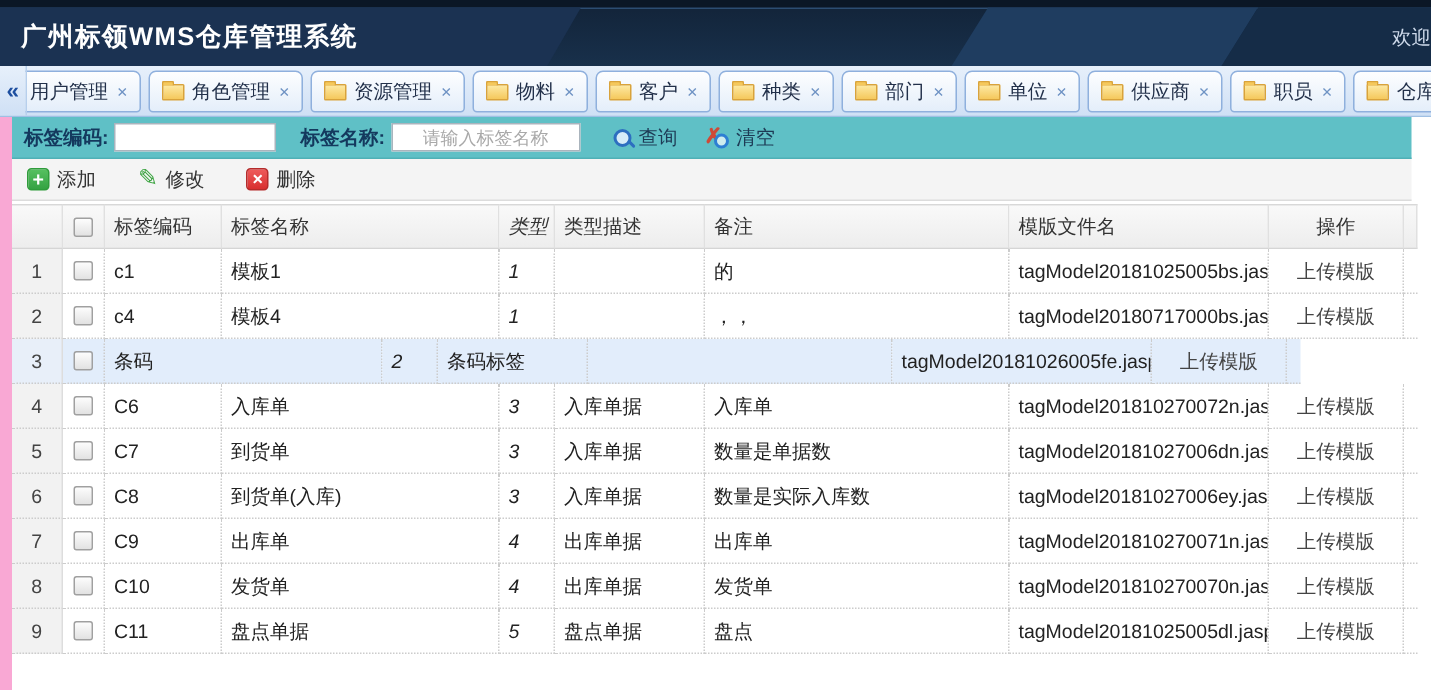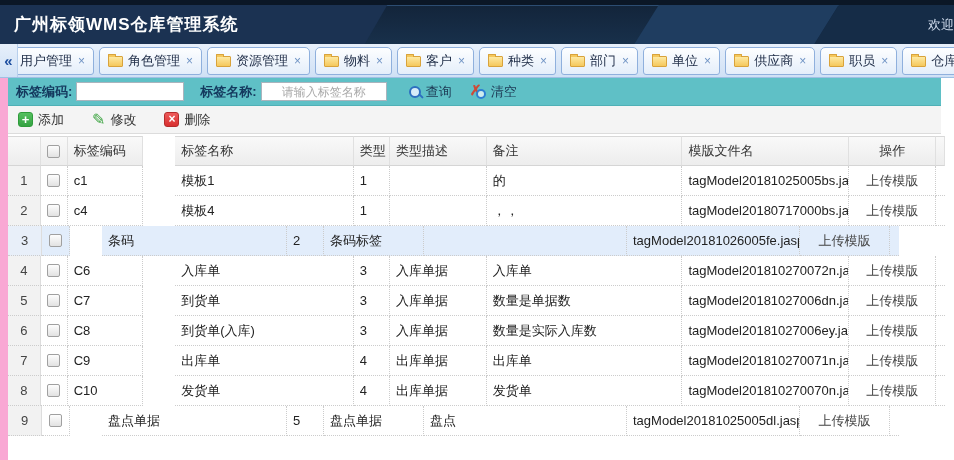--- a/index.html
+++ b/index.html
@@ -86,22 +86,22 @@
   .grid-row, .grid-head { display:flex; height:30px; }
   .grid-head .cell { background:linear-gradient(#f9f9f9,#ededed); color:#333;
     border-top:1px solid #d8d8d8; border-bottom:1px solid #d5d5d5;
     border-right:1px solid #e0e0e0; font-weight:normal; }
   .cell { display:flex; align-items:center; padding:0 6px; overflow:hidden;
     white-space:nowrap; border-right:1px dotted #ccc; border-bottom:1px dotted #ccc; }
   .c-num   { width:34px; justify-content:center; background:#f2f2f2; color:#444;
              border-right:1px solid #ddd; padding:0; }
   .c-check { width:28px; justify-content:center; padding:0; }
   .c-code  { width:78px; }
-  .c-name  { width:185px;margin-left:32px; }
-  .c-type  { width:37px; }
+  .c-name  { width:185px; }
+  .c-type  { width:37px;font-style:italic; }
   .c-tdesc { width:100px;text-align:center; }
   .c-remark{ width:203px; }
   .c-file  { width:173px; padding-right:0;text-align:right; }
   .c-action{ width:90px; justify-content:center; }
   .c-fill  { width:9px; border-right:none; padding:0; }
   .grid-row.highlighted .cell { background:#e2edfb; }
   .grid-row.highlighted .c-num { background:#e8eff9; }
   .checkbox { width:13px; height:13px; border:1px solid #a0a0a0; border-radius:2px;
     background:linear-gradient(#fdfdfd,#e2e2e2); cursor:pointer; }
   .upload-link { color:#444; cursor:pointer; }
@@ -352,20 +352,21 @@
           <div class="cell c-action">
             <span class="upload-link">上传模版</span>
           </div>
           <div class="cell c-fill"></div>
         </div>
         <div class="grid-row">
           <div class="cell c-num">9</div>
           <div class="cell c-check">
             <span class="checkbox"></span>
           </div>
+          <div class="cell c-code">C11</div>
           <div class="cell c-name">盘点单据</div>
           <div class="cell c-type">5</div>
           <div class="cell c-tdesc">盘点单据</div>
           <div class="cell c-remark">盘点</div>
           <div class="cell c-file">tagModel20181025005dl.jasper</div>
           <div class="cell c-action">
             <span class="upload-link">上传模版</span>
           </div>
           <div class="cell c-fill"></div>
         </div>

